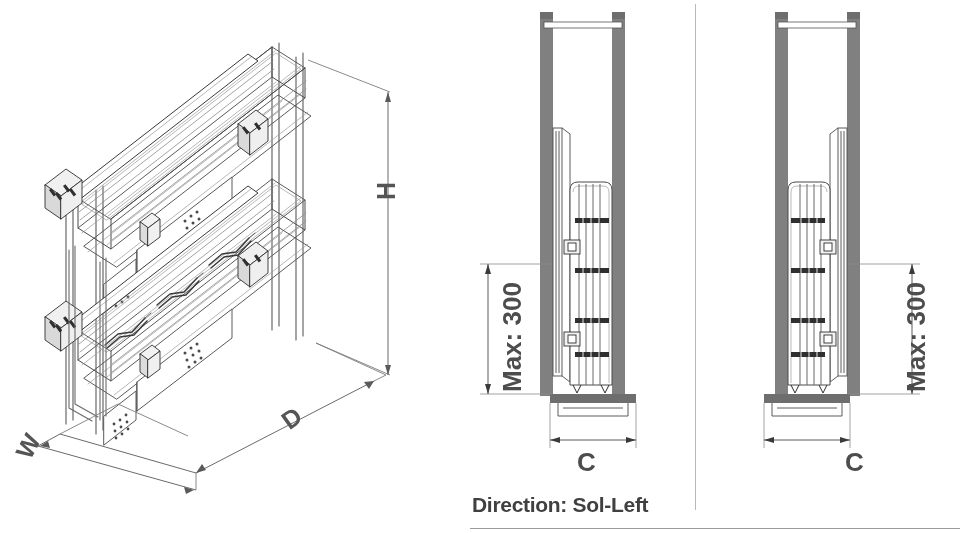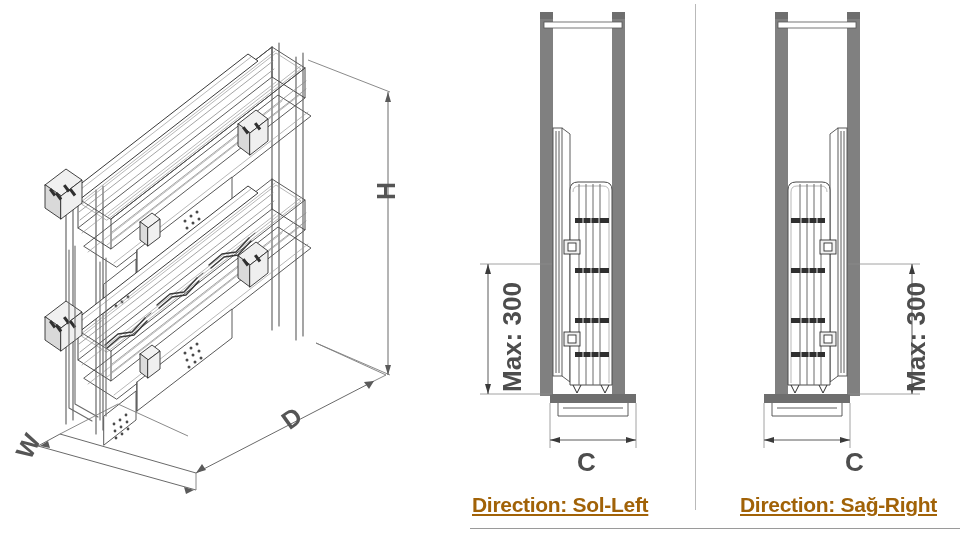--- a/index.html
+++ b/index.html
@@ -26,21 +26,21 @@
   
   #bottom-rule{
     position:absolute;left:470px;top:528px;width:490px;height:1px;
     background:#9a9a9a;
   }
 
   
   .caption{
     position:absolute;top:490px;height:30px;line-height:30px;
     font-size:21px;font-weight:bold;letter-spacing:-0.3px;
-    color:#a16207;white-space:nowrap;text-decoration:underline;
+    color:#404040;white-space:nowrap;
   }
   #caption-left{left:472px;}
   #caption-right{left:740px;}
 
   
   .dimlabel{
     position:absolute;font-weight:bold;color:#555;white-space:nowrap;
   }
   #label-H{
     left:372px;top:200px;font-size:25px;
@@ -508,15 +508,14 @@
   <div id="center-divider"></div>
   <div id="bottom-rule"></div>
 
   <div class="label-max" id="label-max-left">Max: 300</div>
   <div class="label-C" id="label-C-left">C</div>
 
   <div class="label-max" id="label-max-right">Max: 300</div>
   <div class="label-C" id="label-C-right">C</div>
 
   <div class="caption" id="caption-left">Direction: Sol-Left</div>
-  <div class="caption" id="caption-right">Direction: Sağ-Right</div>
 
 </div>
 
 </body></html>

